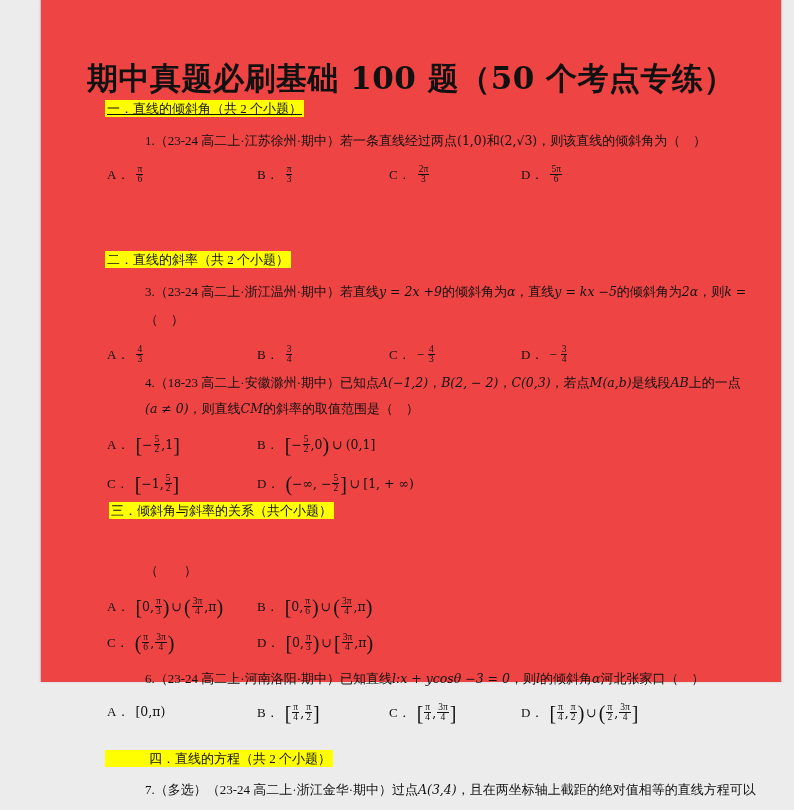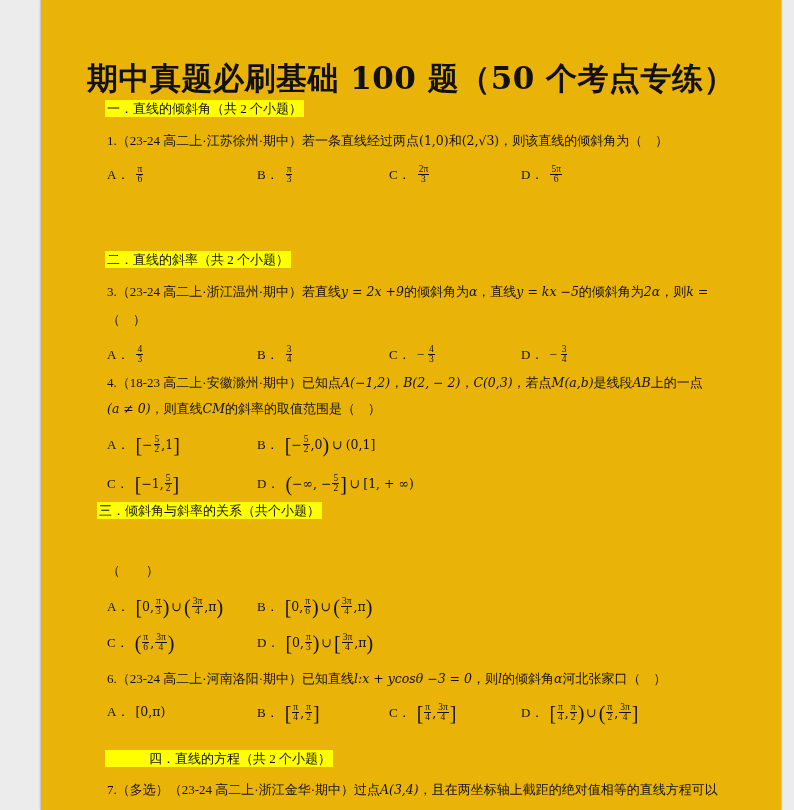--- a/index.html
+++ b/index.html
@@ -4,53 +4,53 @@
 <style>
   html, body { margin: 0; padding: 0; }
   body {
     width: 794px; height: 810px; overflow: hidden;
     background: #ececec;
     font-family: "Liberation Serif", "DejaVu Serif", serif;
     color: #111;
     position: relative;
   }
   .page {
-    position: absolute; left: 40px; top: 0; width: 740px; height: 810px;
-    background: #eab308;
+    position: absolute; left: 40px; top: 0; width: 740px; height: 682px;
+    background: #ef4444;
     border-left: 1px solid #c8c8c8;
     border-right: 1px solid #c8c8c8;
     box-shadow: 0 0 2px rgba(0,0,0,0.12);
   }
   .abs { position: absolute; white-space: nowrap; }
   .title {
     left: 0; width: 740px; top: 58px; text-align: center;
     font-size: 31px; font-weight: bold; letter-spacing: 0.5px;
     font-family: "DejaVu Serif", "Liberation Serif", serif;
   }
   .section {
     background: #ffff00; font-size: 13px; padding: 0 2px; line-height: 17px;
   }
-  .q { font-size: 13px; line-height: 18px; }
+  .q { font-size: 13px; line-height: 18px; margin-left: 38px; }
   .opt { font-size: 13px; line-height: 18px; display: flex; align-items: center; }
   .opt .lbl { margin-right: 6px; }
   .frac { display: inline-flex; flex-direction: column; align-items: center; vertical-align: middle; font-size: 9.5px; line-height: 9px; margin: 0 1px; }
   .frac .num { border-bottom: 1px solid #111; padding: 0 1px; }
   .math { font-family: "DejaVu Serif", serif; font-style: normal; font-size: 12.5px; }
   .mi { font-style: italic; }
   .big { font-size: 20px; line-height: 18px; vertical-align: middle; font-weight: 300; }
   .blank { display: inline-block; width: 52px; border-bottom: 1px solid #111; margin: 0 6px 0 10px; vertical-align: -1px; }
 </style>
 </head>
 <body>
 
 <div class="page">
 
   <div class="abs title">期中真题必刷基础 100 题（50 个考点专练）</div>
 
-  <div class="abs section" style="left:64px; top:100px;">一．直线的倾斜角（共 2 个小题）</div>
+  <div class="abs section" style="left:64px; top:100px;text-decoration:underline;">一．直线的倾斜角（共 2 个小题）</div>
 
   <div class="abs q" style="left:66px; top:132px;">
     <span>1.</span><span>（23-24 高二上·江苏徐州·期中）</span><span>若一条直线经过两点</span><span class="math">(1,0)</span><span>和</span><span class="math">(2,√3)</span><span>，则该直线的倾斜角为（　）</span>
   </div>
   <div class="abs opt" style="left:66px; top:165px;">
     <span class="lbl">A．</span>
     <span class="frac">
         <span class="num">π</span>
         <span>6</span>
       </span>
@@ -163,21 +163,21 @@
       <span class="math">−∞, −</span>
     <span class="frac">
         <span class="num">5</span>
         <span>2</span>
       </span>
     <span class="big">]</span>
     <span class="math" style="margin:0 3px;">∪</span>
       <span class="math">[1, + ∞)</span>
   </div>
 
-  <div class="abs section" style="left:56px; top:502px;">三．倾斜角与斜率的关系（共个小题）</div>
+  <div class="abs section" style="left:68px; top:502px;">三．倾斜角与斜率的关系（共个小题）</div>
 
   <div class="abs q" style="left:66px; top:562px;">（　　）</div>
 
   <div class="abs opt" style="left:66px; top:597px;">
     <span class="lbl">A．</span>
     <span class="big">[</span>
       <span class="math">0,</span>
     <span class="frac">
         <span class="num">π</span>
         <span>3</span>

